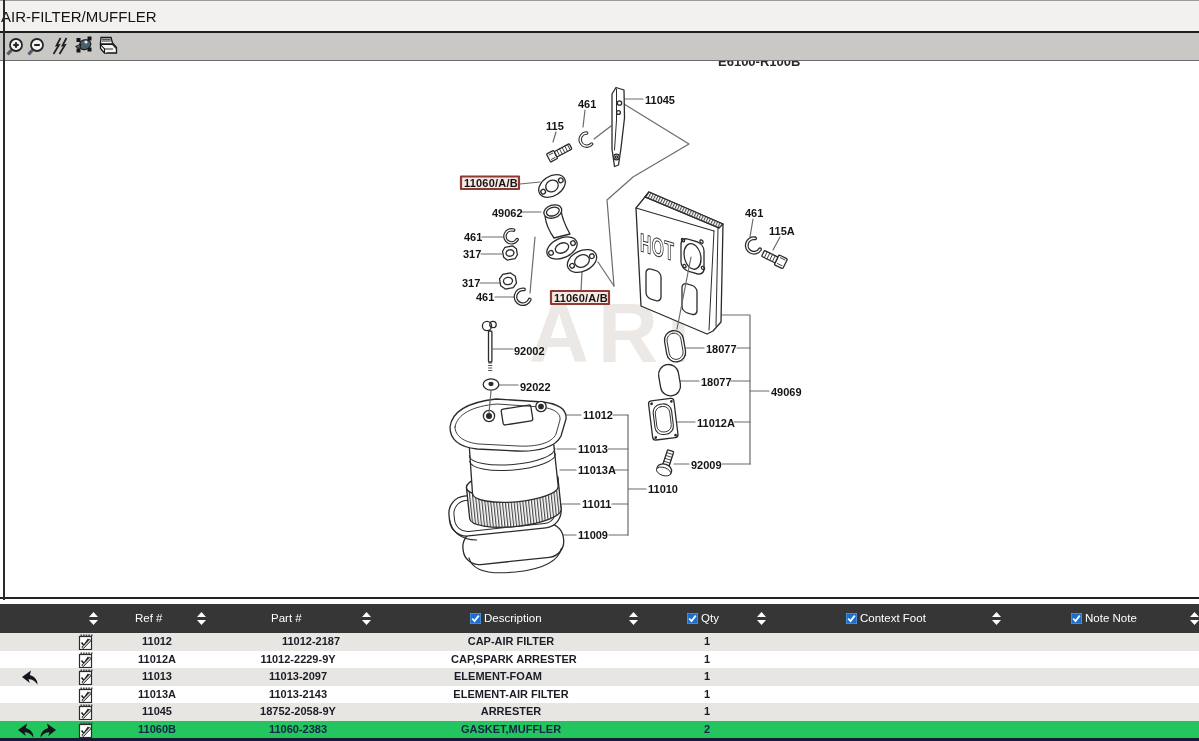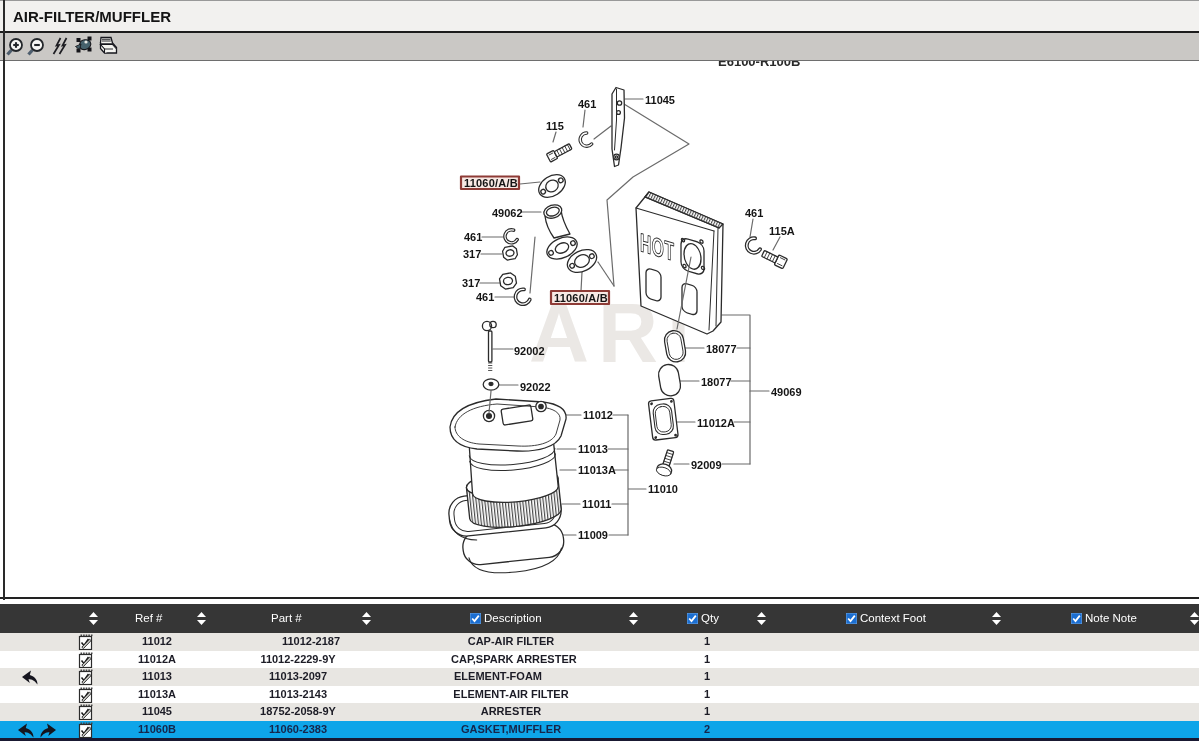--- a/index.html
+++ b/index.html
@@ -1,18 +1,18 @@
 <!DOCTYPE html>
 <html><head>
 <meta charset="utf-8">
 <style>
   html,body{margin:0;padding:0;}
   body{width:1199px;height:741px;overflow:hidden;background:#fff;font-family:"Liberation Sans",sans-serif;position:relative;}
   #titlebar{position:absolute;left:0;top:0;width:1199px;height:31px;background:#f2f1ef;border-top:1px solid #999;box-sizing:border-box;}
-  #titlebar .t{position:absolute;left:13px;top:7px;font-size:15px;font-weight:bold;color:#141414;letter-spacing:0px;}
+  #titlebar .t{position:absolute;left:1px;top:7px;font-size:15px;font-weight:normal;color:#141414;letter-spacing:0px;}
   #titlebar-border{position:absolute;left:0;top:31px;width:1199px;height:2px;background:#1c1c1c;}
   #toolbar{position:absolute;left:0;top:33px;width:1199px;height:27px;background:#cac8c5;border-bottom:1px solid #6e6e6e;box-sizing:content-box;}
   #leftline{position:absolute;left:3px;top:0;width:2px;height:600px;background:#2a2a2a;z-index:5;}
   #diagram{position:absolute;left:0;top:61px;width:1199px;height:536px;}
   #diagbottom{position:absolute;left:0;top:597px;width:1199px;height:2px;background:#222;}
   
   #thead{position:absolute;left:0;top:604px;width:1199px;height:29px;background:#363636;z-index:6;}
   .hcell{position:absolute;top:0;height:29px;line-height:29px;color:#fff;font-size:11.5px;font-weight:normal;white-space:nowrap;}
   .sortarr{position:absolute;top:8px;width:9px;height:13px;}
   .row{position:absolute;left:0;width:1199px;height:18px;font-size:11px;font-weight:bold;color:#1c1c26;}
@@ -411,21 +411,21 @@
         <rect x="1.5" y="2.5" width="12" height="13" fill="#fff" stroke="#2b2b2b" stroke-width="1.2"></rect>
         <path d="M2.5 1.2h1.6 m1 0h1.6 m1 0h1.6 m1 0h1.6 m1 0h1.6" stroke="#444" stroke-width="1.4" fill="none"></path>
         <path d="M3.5 8.5l2.5 3L10.5 5" stroke="#1a1a1a" stroke-width="1.5" fill="none"></path>
         <path d="M3.8 13.2L11.5 5.2l1.6 1.4-7.7 8z" fill="#c8c8c4" stroke="#222" stroke-width="0.9"></path>
       </svg>
     <div class="cell" style="left:117px;width:80px">11045</div>
     <div class="cell" style="left:248px;width:100px">18752-2058-9Y</div>
     <div class="cell" style="left:451px;width:120px">ARRESTER</div>
     <div class="cell" style="left:687px;width:40px">1</div>
   </div>
-  <div class="row" style="top:721px;height:17px;background:#0ea5e9;color:#16254a">
+  <div class="row" style="top:721px;height:17px;background:#22c55e;color:#16254a">
     <svg style="position:absolute;left:17px;top:2px" width="20" height="15" viewBox="0 0 20 15">
         <path d="M1 7 L10 0.5 L8.8 5 C14 6.5 16.5 10 16.5 14.5 C13.5 10.5 11 9.2 7.5 9.2 L8.8 13 Z" fill="#15151e"></path>
       </svg>
     <svg style="position:absolute;left:37px;top:2px" width="20" height="15" viewBox="0 0 20 15">
         <path d="M19 7 L10 0.5 L11.2 5 C6 6.5 3.5 10 3.5 14.5 C6.5 10.5 9 9.2 12.5 9.2 L11.2 13 Z" fill="#15151e"></path>
       </svg>
     <svg class="eic" style="position:absolute;left:78px;top:1px" width="15" height="16" viewBox="0 0 15 16">
         <rect x="1.5" y="2.5" width="12" height="13" fill="#fff" stroke="#2b2b2b" stroke-width="1.2"></rect>
         <path d="M2.5 1.2h1.6 m1 0h1.6 m1 0h1.6 m1 0h1.6 m1 0h1.6" stroke="#444" stroke-width="1.4" fill="none"></path>
         <path d="M3.5 8.5l2.5 3L10.5 5" stroke="#1a1a1a" stroke-width="1.5" fill="none"></path>

